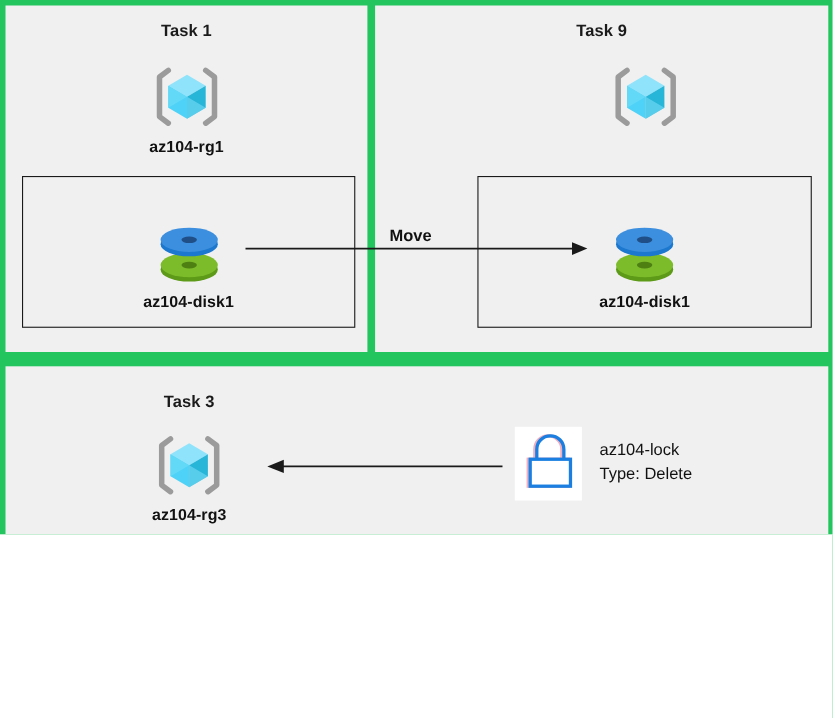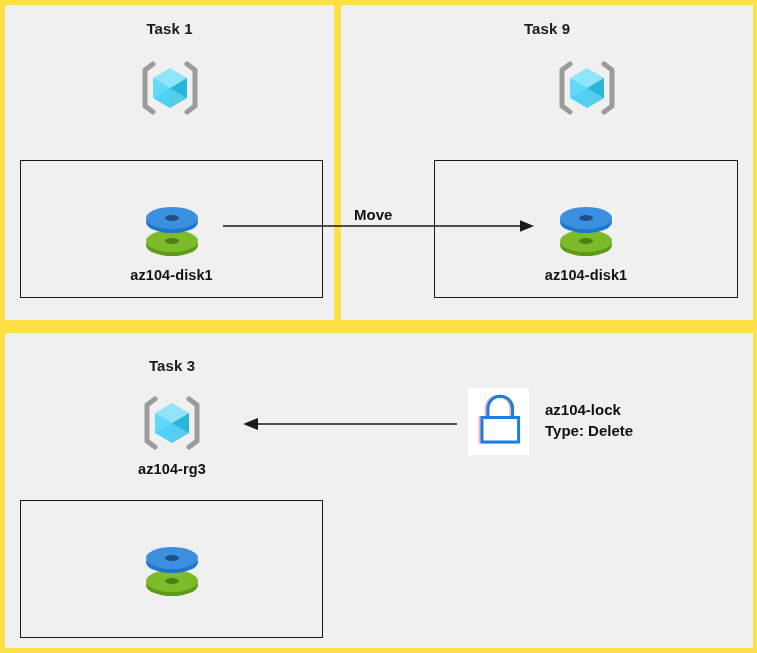--- a/index.html
+++ b/index.html
@@ -7,22 +7,22 @@
     margin: 0;
     padding: 0;
     background: #ffffff;
   }
   body {
     font-family: "Liberation Sans", sans-serif;
   }
   #canvas {
     position: relative;
     width: 757px;
-    height: 653px;
-    background: #fde047;
+    height: 486px;
+    background: #22c55e;
     overflow: hidden;
   }
 
   
   .panel {
     position: absolute;
     background: #f0f0f0;
   }
   #panel-task1 { left: 5px;   top: 5px;   width: 329px; height: 315px; }
   #panel-task2 { left: 341px; top: 5px;   width: 412px; height: 315px; }
@@ -50,21 +50,21 @@
   .edge-label {
     position: absolute;
     font-size: 15px;
     font-weight: bold;
     color: #111111;
     white-space: nowrap;
   }
   .lock-label {
     position: absolute;
     font-size: 15px;
-    font-weight: bold;
+    font-weight: normal;
     color: #111111;
     white-space: nowrap;
     line-height: 21px;
     text-align: left;
   }
 
   
   .inner-box {
     position: absolute;
     background: #f0f0f0;
@@ -111,20 +111,21 @@
         <path d="M48 7 L56 13 L56 49 L48 55"></path>
       </g>
       <polygon points="31,11 48,21 31,31 14,21" fill="#8fe3fb"></polygon>
       <polygon points="14,21 31,31 31,51 14,41" fill="#4fd2f7"></polygon>
       <polygon points="48,21 48,41 31,51 31,31" fill="#27b5d8"></polygon>
       <polygon points="14,21 31,31 14,41" fill="#63d9f8"></polygon>
       <polygon points="31,31 48,41 31,51" fill="#7fe0fb" opacity="0.55"></polygon>
     </svg>
   </div>
 
+  <div class="res-label" style="left:5px; top:126px; width:329px;">az104-rg1</div>
 
   <div class="inner-box" id="box-rg1"></div>
 
   <div class="icon" style="left:141px; top:198px;">
     <svg width="62" height="62" viewBox="0 0 62 62" aria-hidden="true">
 
       <ellipse cx="31" cy="47" rx="26" ry="11" fill="#5d9a17"></ellipse>
       <ellipse cx="31" cy="43" rx="26" ry="11" fill="#7cbb2a"></ellipse>
       <ellipse cx="31" cy="43" rx="7" ry="3" fill="#4d7f13"></ellipse>
 

